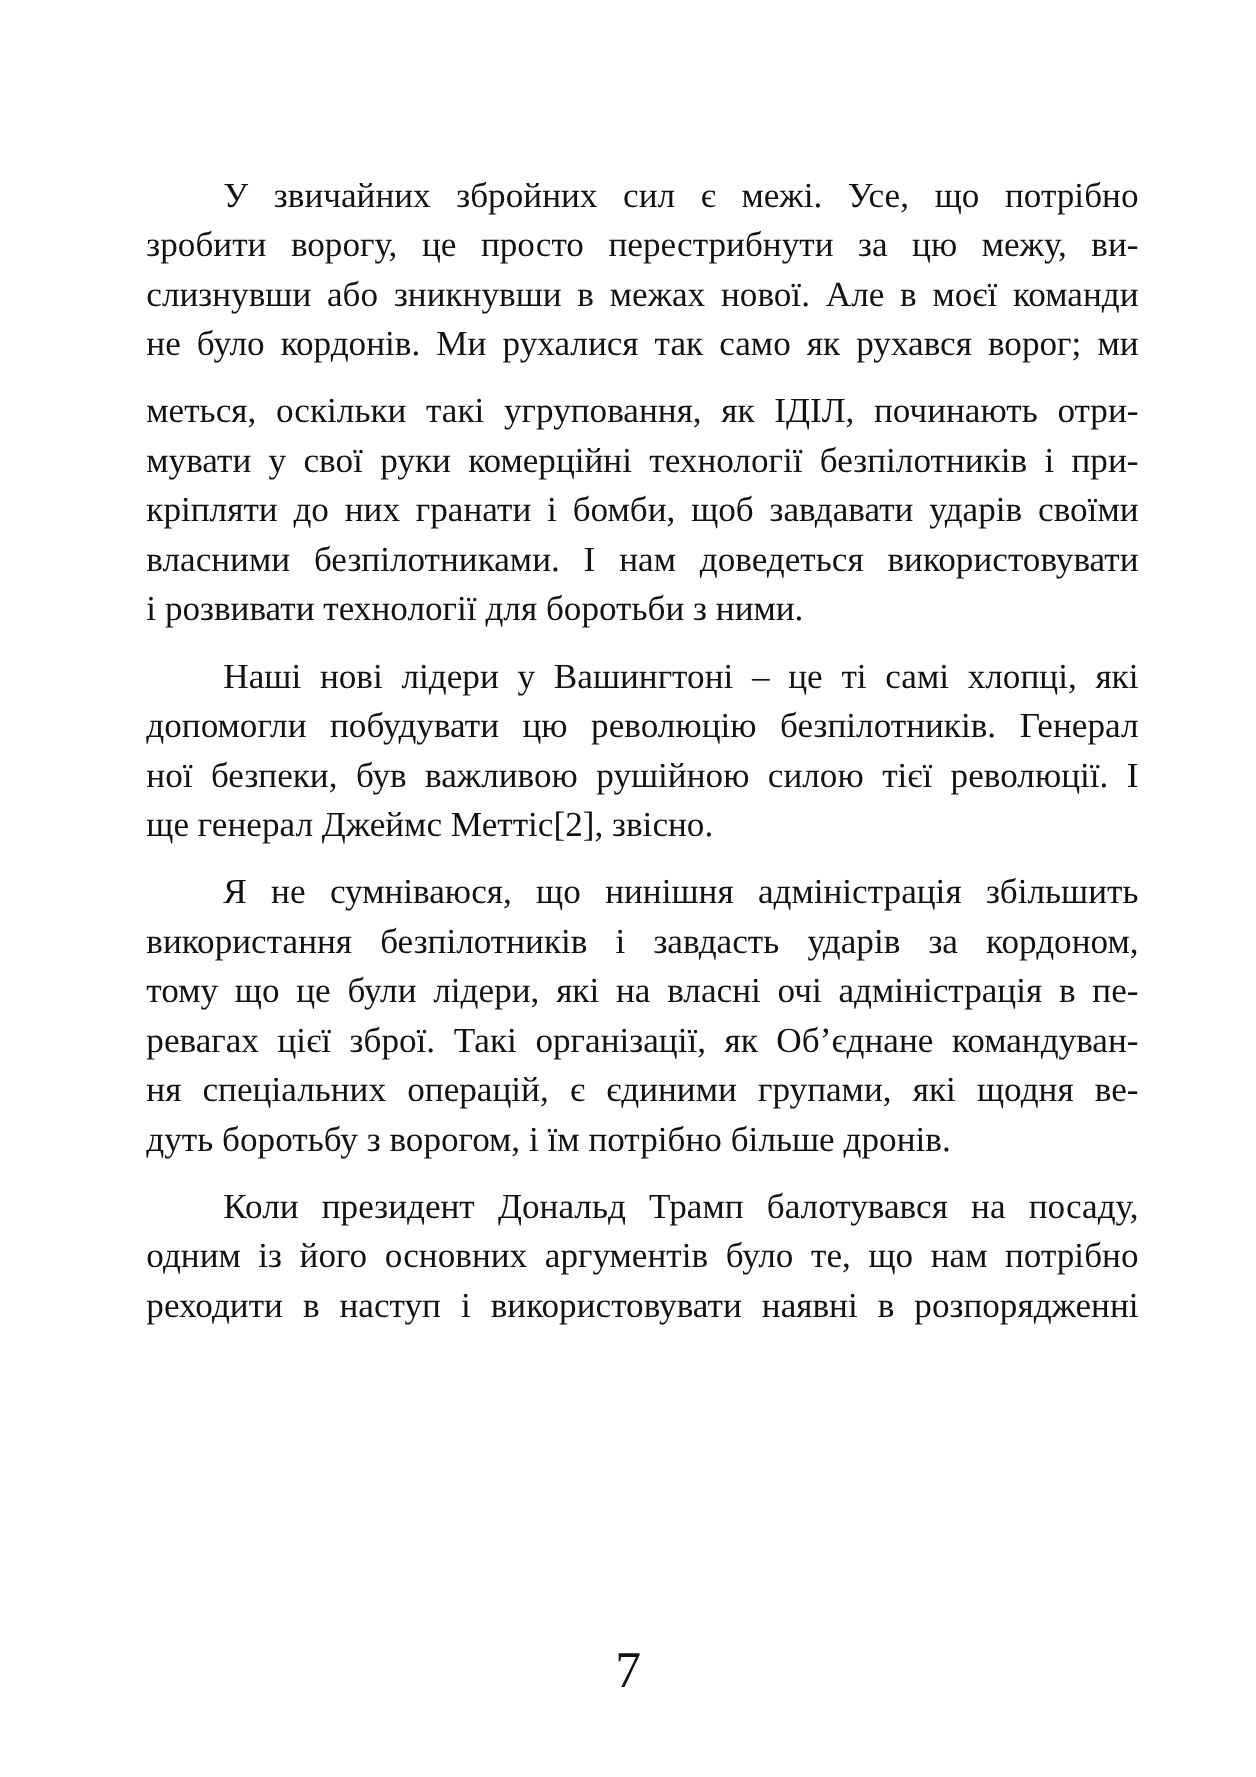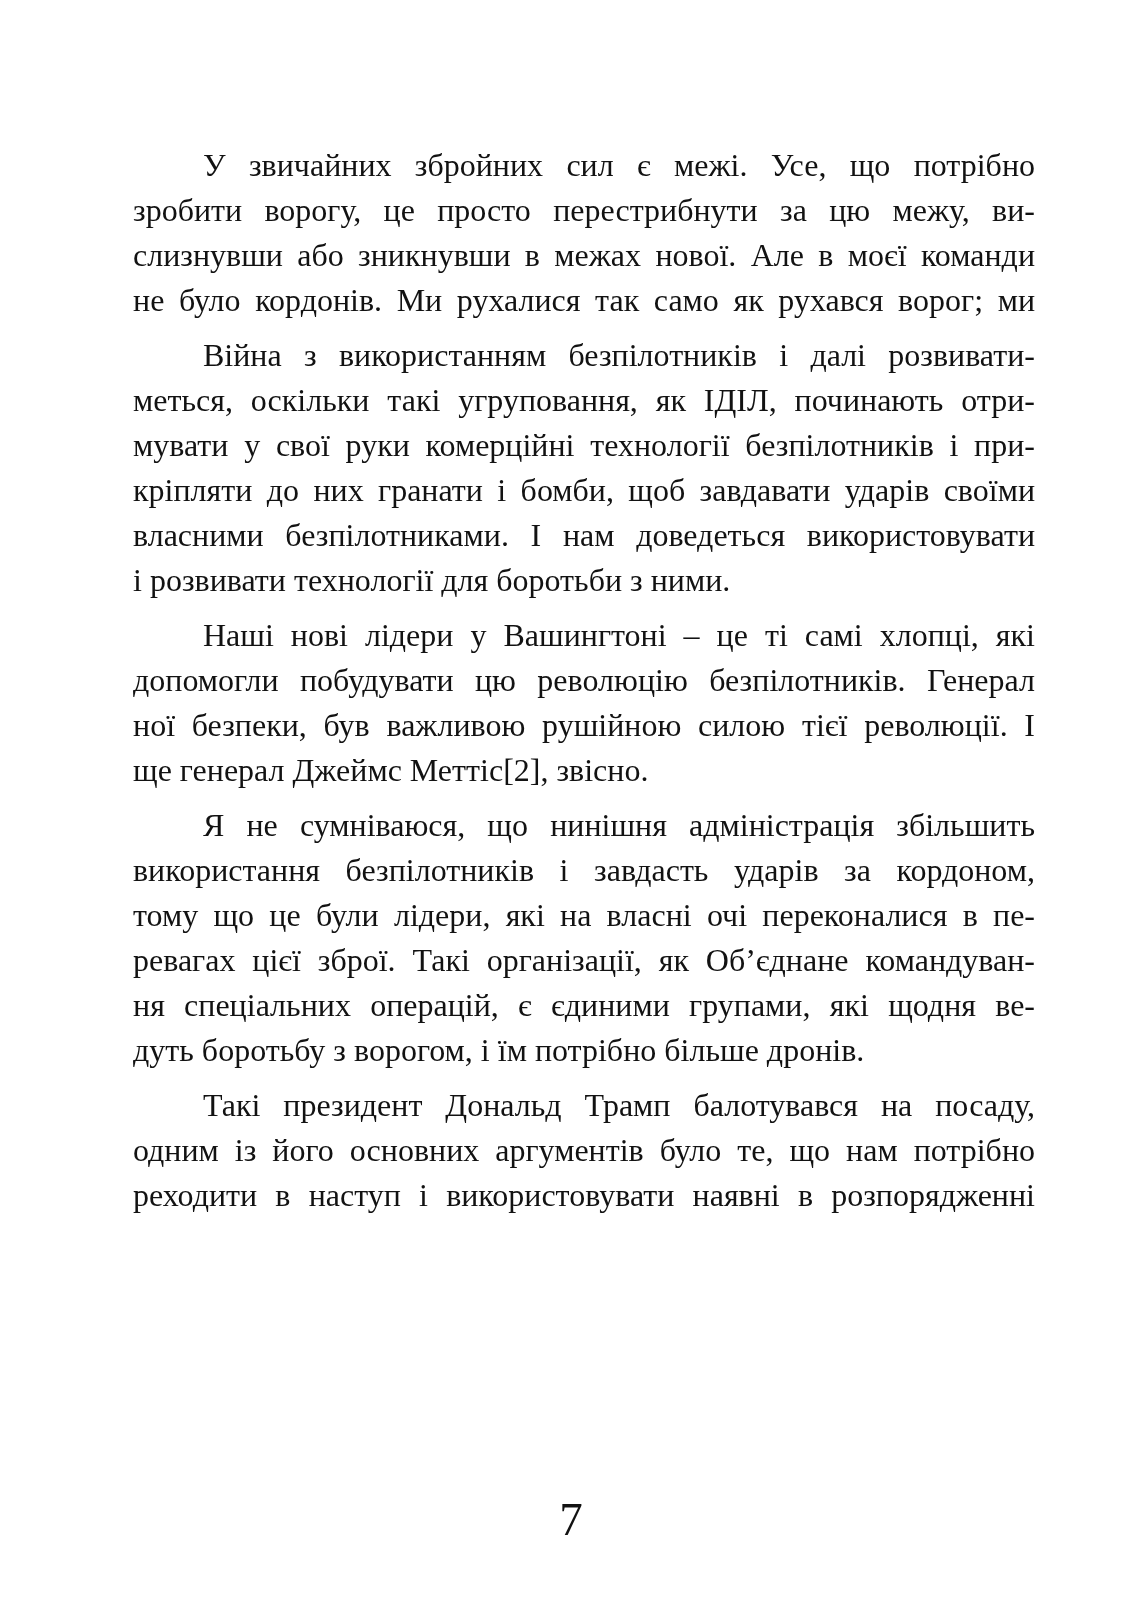--- a/index.html
+++ b/index.html
@@ -15,21 +15,21 @@
     font-family: "Liberation Serif", "DejaVu Serif", serif;
     color: #121212;
   }
   .page-text {
     position: absolute;
     left: 133px;
     top: 139px;
     width: 902px;
   }
   .paragraph {
-    margin: 4px 0 10px 0;
+    margin: 16px 0 10px 0;
   }
   .line {
     font-size: 32px;
     line-height: 45px;
     height: 45px;
     white-space: nowrap;
     text-align: justify;
     text-align-last: justify;
     -moz-text-align-last: justify;
   }
@@ -57,43 +57,42 @@
 <body>
 
 <main class="page-text">
     <div class="paragraph">
       <div class="line first">У звичайних збройних сил є межі. Усе, що потрібно</div>
       <div class="line">зробити ворогу, це просто перестрибнути за цю межу, ви-</div>
       <div class="line">слизнувши або зникнувши в межах нової. Але в моєї команди</div>
       <div class="line">не було кордонів. Ми рухалися так само як рухався ворог; ми</div>
     </div>
     <div class="paragraph">
-      <div class="line first">Війна з використанням безпілотників і далі розвивати-</div>
       <div class="line">меться, оскільки такі угруповання, як ІДІЛ, починають отри-</div>
       <div class="line">мувати у свої руки комерційні технології безпілотників і при-</div>
       <div class="line">кріпляти до них гранати і бомби, щоб завдавати ударів своїми</div>
       <div class="line">власними безпілотниками. І нам доведеться використовувати</div>
       <div class="line last">і розвивати технології для боротьби з ними.</div>
     </div>
     <div class="paragraph">
       <div class="line first">Наші нові лідери у Вашингтоні – це ті самі хлопці, які</div>
       <div class="line">допомогли побудувати цю революцію безпілотників. Генерал</div>
       <div class="line">ної безпеки, був важливою рушійною силою тієї революції. І</div>
       <div class="line last">ще генерал Джеймс Меттіс[2], звісно.</div>
     </div>
     <div class="paragraph">
       <div class="line first">Я не сумніваюся, що нинішня адміністрація збільшить</div>
       <div class="line">використання безпілотників і завдасть ударів за кордоном,</div>
-      <div class="line">тому що це були лідери, які на власні очі переконалися в пе-</div>
+      <div class="line">тому що це були лідери, які на власні очі адміністрація в пе-</div>
       <div class="line">ревагах цієї зброї. Такі організації, як Об’єднане командуван-</div>
       <div class="line">ня спеціальних операцій, є єдиними групами, які щодня ве-</div>
       <div class="line last">дуть боротьбу з ворогом, і їм потрібно більше дронів.</div>
     </div>
     <div class="paragraph">
-      <div class="line first">Такі президент Дональд Трамп балотувався на посаду,</div>
+      <div class="line first">Коли президент Дональд Трамп балотувався на посаду,</div>
       <div class="line">одним із його основних аргументів було те, що нам потрібно</div>
       <div class="line">реходити в наступ і використовувати наявні в розпорядженні</div>
     </div>
   </main>
 
 <footer class="page-footer">
   <span class="page-number">7</span>
 </footer>
 
 </body></html>

